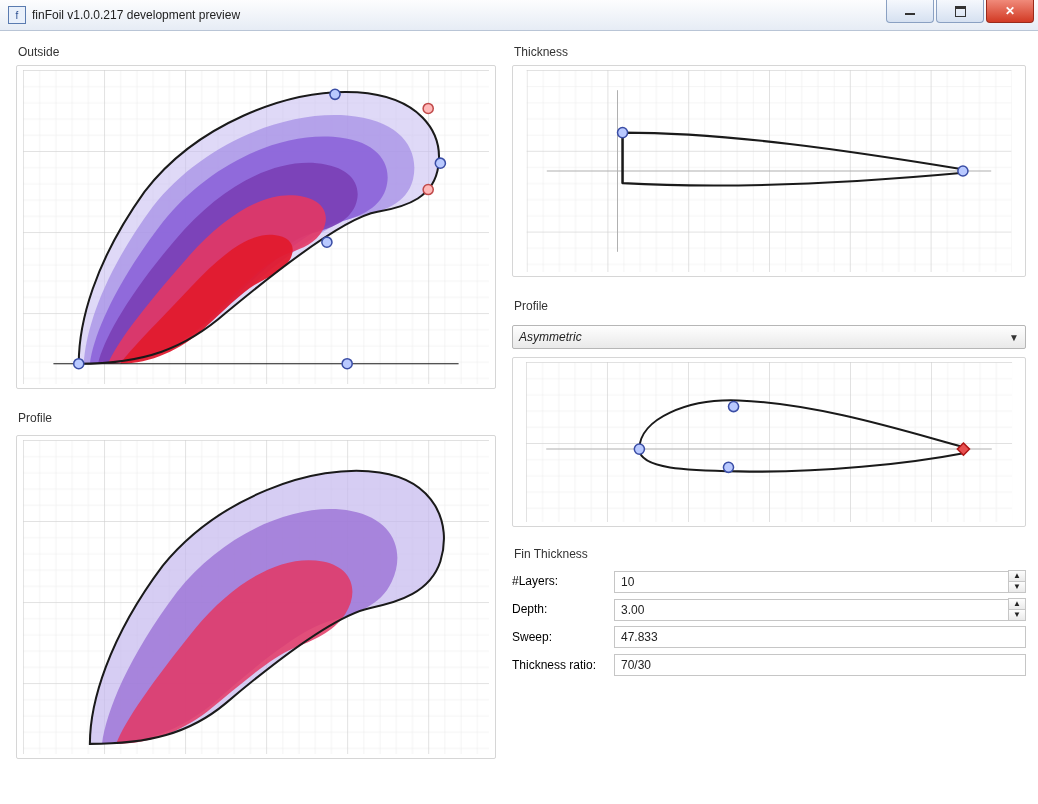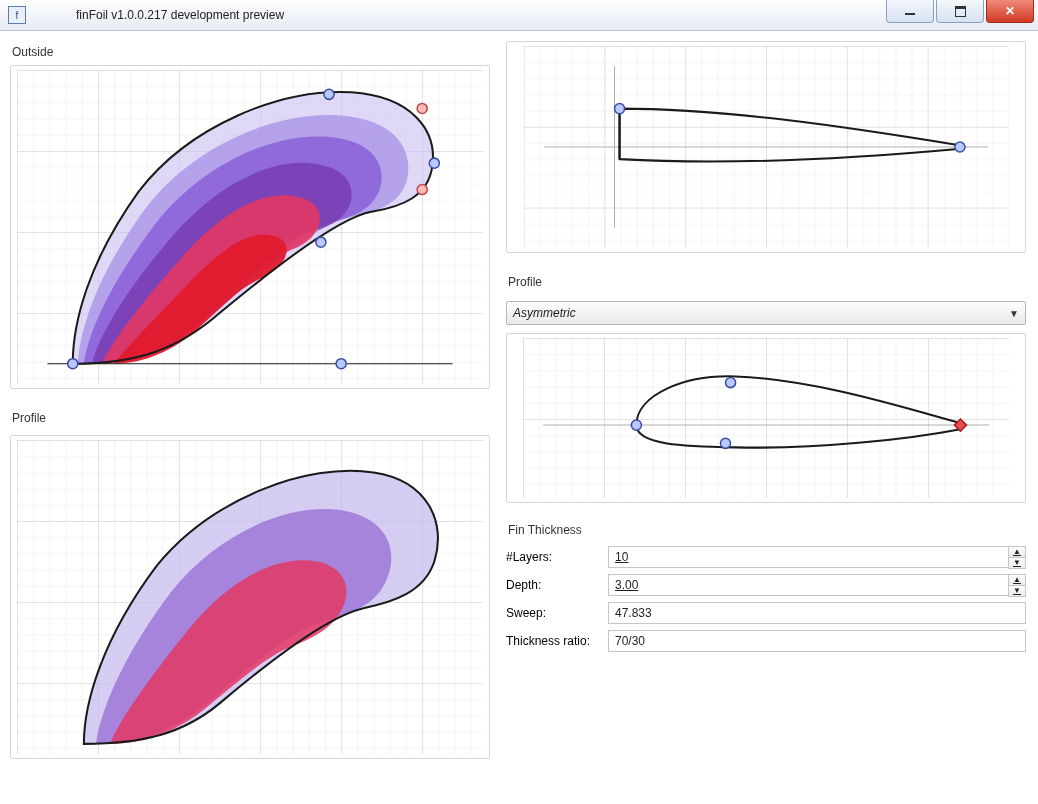--- a/index.html
+++ b/index.html
@@ -13,36 +13,36 @@
   .titlebar {
     height: 30px; display: flex; align-items: center; padding: 0 0 0 8px;
     background: linear-gradient(#fdfdfe,#e6ecf5);
     border-bottom: 1px solid #b9c5d6;
   }
   .titlebar .app-icon {
     width: 16px; height: 16px; margin-right: 6px;
     display: inline-flex; align-items: center; justify-content: center;
     border: 1px solid #5a7bb0; background: #e9f0fb; font-size: 10px; color: #2a4d8f;
   }
-  .titlebar .title { flex: 0 0 auto; color: #222; margin-left: 44px; }
+  .titlebar .title { flex: 0 0 auto; color: #222; }
   .titlebar .spacer { flex: 1 1 auto; }
   .winbtns { display: flex; height: 100%; }
   .winbtn {
     width: 46px; height: 22px; margin-top: 0; margin-left: 2px;
     border: 1px solid #8aa0c2; border-top: none; border-radius: 0 0 4px 4px;
     background: linear-gradient(#f5f8fd,#d6e1f1);
     display: flex; align-items: center; justify-content: center; font-size: 12px;
     cursor: pointer;
   }
   .winbtn.close { background: linear-gradient(#f08a7a,#d23a24); border-color:#9a2a1a; color:#fff; margin-right: 4px; }
   .winbtn.max .box { width:9px; height:9px; border:1px solid #333; box-shadow: inset 0 2px 0 #333; }
   .winbtn.min .bar { width:10px; height:2px; background:#333; margin-top:6px;}
   .winbtn.close .x { font-weight:bold; }
   
-  .client { flex:1 1 auto; padding: 10px 12px 12px 0; display:flex; gap:16px;margin-left:10px; }
+  .client { flex:1 1 auto; padding: 10px 12px 12px 16px; display:flex; gap:16px; }
   .col { display:flex; flex-direction:column; }
   .col.left { width: 480px; }
   .col.right { flex:1 1 auto; }
   .group-label { font-size: 12px; color:#333; margin: 4px 0 6px 2px; }
   .panel {
     border: 1px solid #d6d6d6; background:#fff; border-radius:2px;
     padding: 4px; box-sizing:border-box;
   }
   .panel.outside { height: 324px; }
   .panel.inside  { height: 324px; margin-top: 4px; }
@@ -59,21 +59,21 @@
   .dropdown .dd-label { flex:1 1 auto;font-style:italic; }
   .dropdown .dd-arrow { font-size:10px; color:#333; }
   
   .props { margin-top: 16px; }
   .prop-row { display:flex; align-items:center; height:28px; gap:8px; }
   .prop-row .plabel { width:94px; color:#000000; }
   .prop-row .pfield {
     flex:1 1 auto; height:20px; border:1px solid #c6c6c6; background:#fff;
     padding:0 6px; display:flex; align-items:center; font-size:12px;
   }
-  .spinner { display:flex; align-items:flex-start;text-decoration:underline; }
+  .spinner { display:flex; align-items:flex-end; }
   .spinner .pfield { border-right:none; }
   .spin-btns { display:flex; flex-direction:column; border:1px solid #c6c6c6; }
   .spin-btns div {
     width:16px; height:10px; display:flex; align-items:center; justify-content:center;
     background:linear-gradient(#fdfdfd,#eaeaea); font-size:8px; cursor:pointer;
   }
   .spin-btns div:first-child { border-bottom:1px solid #c6c6c6; }
   .gap { height: 18px; }
 </style>
 </head>
@@ -150,20 +150,21 @@
           <path d="M66 300 C 66 260 84 196 138 124 C 192 58 286 22 352 32 C 406 40 424 82 412 120 C 402 150 372 160 342 166 C 310 173 252 216 200 260 C 164 290 124 300 66 300 Z" fill="#c5b8ee" fill-opacity="0.7" stroke="none"></path>
           <path d="M78 300 C 82 268 104 214 152 150 C 198 92 270 60 324 70 C 366 78 378 110 364 140 C 353 164 328 172 302 179 C 274 187 228 224 188 260 C 156 286 120 300 78 300 Z" fill="#9b72d6" fill-opacity="0.8" stroke="none"></path>
           <path d="M92 300 C 100 278 128 238 170 186 C 208 140 256 112 296 120 C 326 126 332 150 318 172 C 306 190 286 198 266 206 C 244 215 212 244 182 268 C 156 288 124 300 92 300 Z" fill="#e33764" fill-opacity="0.85" stroke="none"></path>
           <path d="M66 300 C 66 260 84 196 138 124 C 192 58 286 22 352 32 C 406 40 424 82 412 120 C 402 150 372 160 342 166 C 310 173 252 216 200 260 C 164 290 124 300 66 300 Z" fill="none" stroke="#1a1a1a" stroke-width="2"></path>
         </svg>
       </div>
     </div>
 
     <div class="col right">
 
+      <div class="group-label">Thickness</div>
       <div class="panel thick">
         <svg class="canvas" viewBox="0 0 480 200">
           <rect x="0" y="0" width="480" height="200" fill="url(#gmaj)"></rect>
           <line x1="20" y1="100" x2="460" y2="100" stroke="#b0b0b0" stroke-width="1"></line>
           <line x1="90" y1="20" x2="90" y2="180" stroke="#b0b0b0" stroke-width="1"></line>
 
           <path d="M95 62 L95 112 C 200 118 320 112 430 102 C 432 101 432 99 430 98 C 320 80 200 62 95 62 Z" fill="none" stroke="#1a1a1a" stroke-width="2"></path>
           <line x1="95" y1="62" x2="95" y2="112" stroke="#1a1a1a" stroke-width="2"></line>
           <g stroke="#3a4da5" fill="#b9c9ff" stroke-width="1.5">
             <circle cx="95" cy="62" r="5"></circle>

